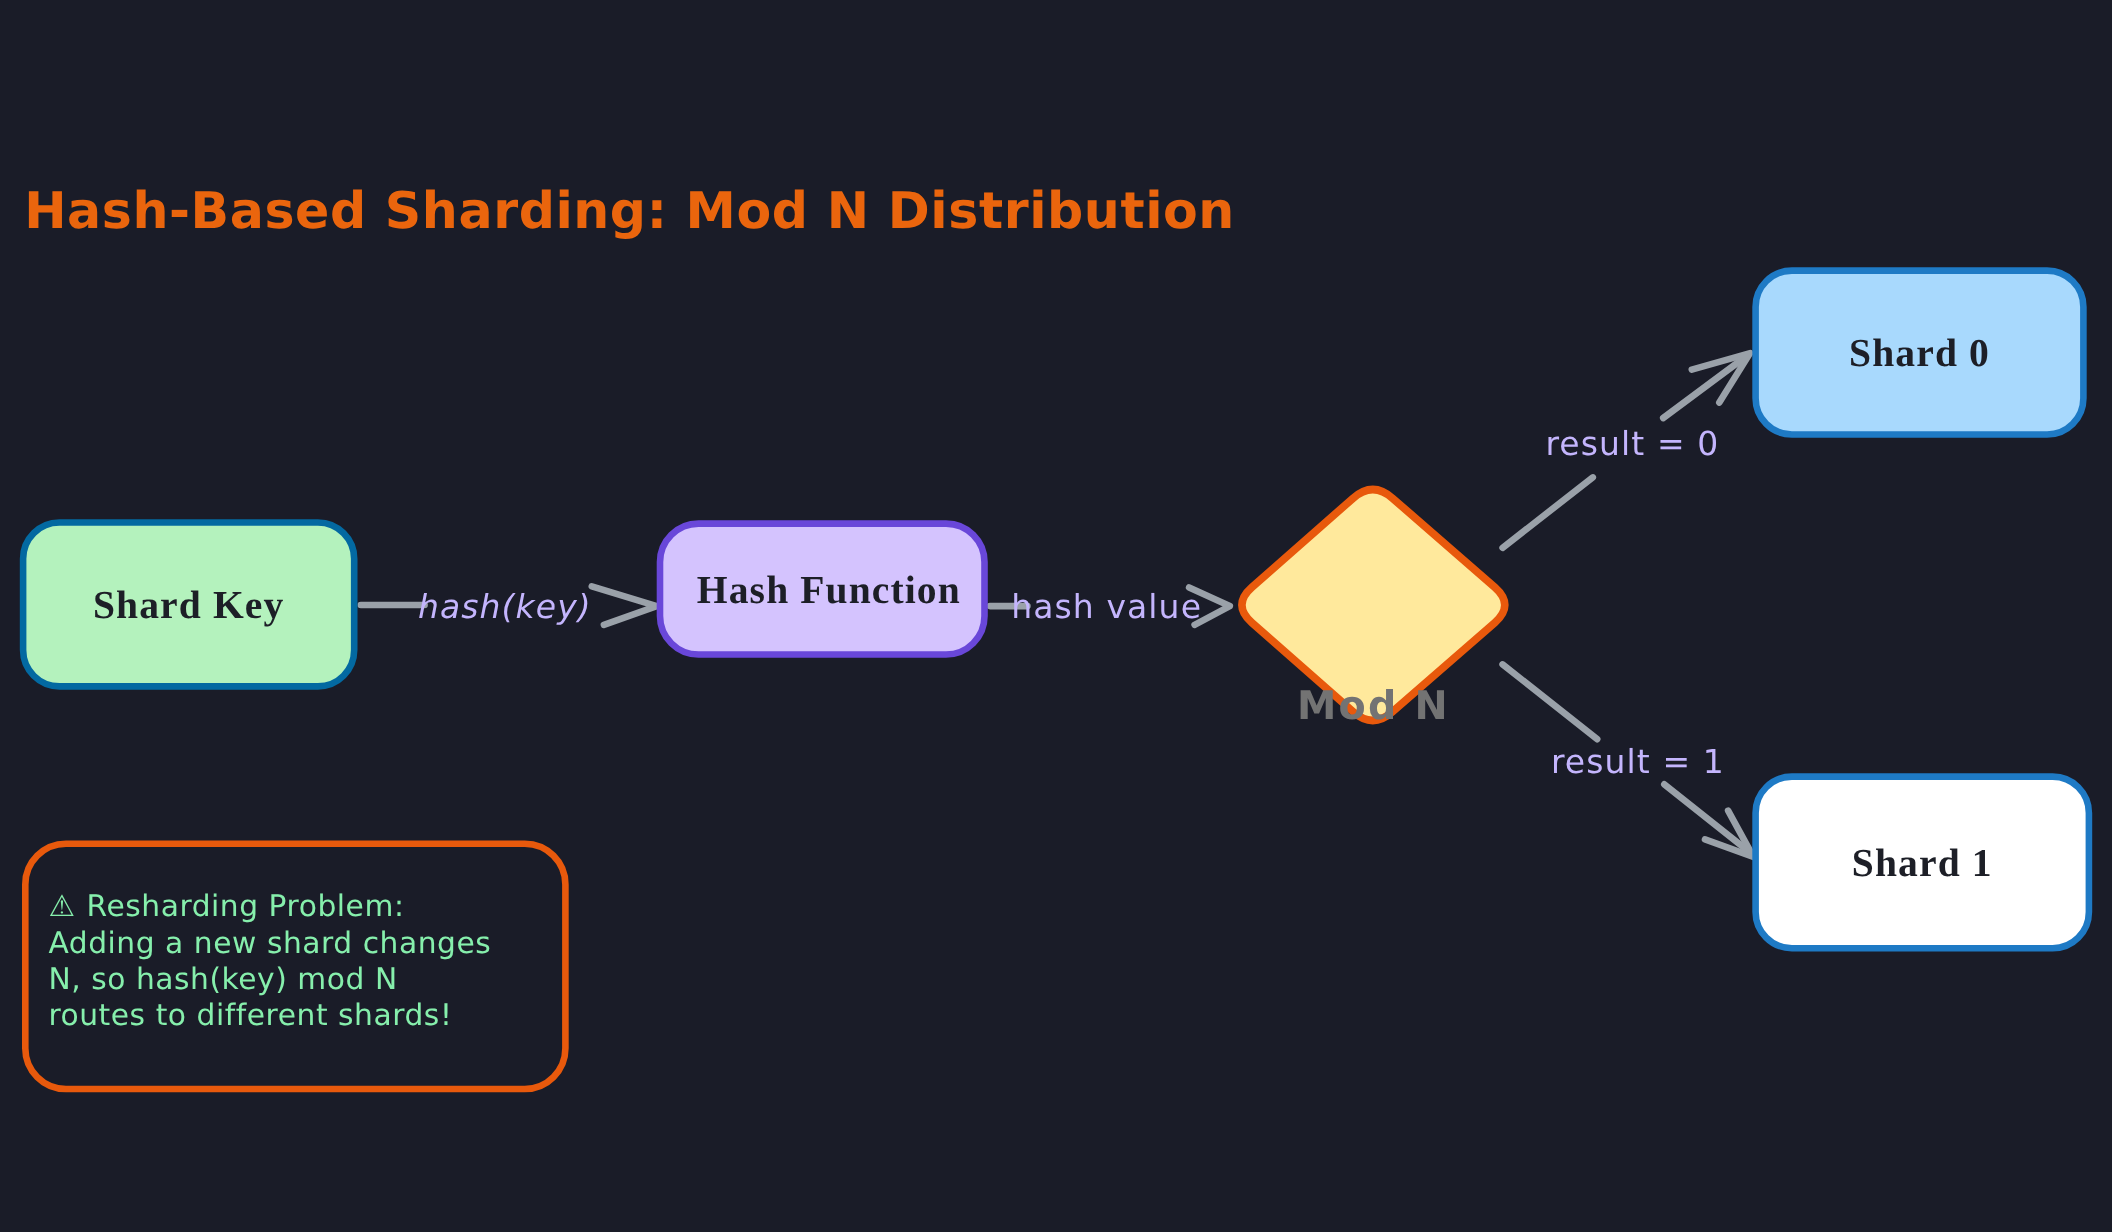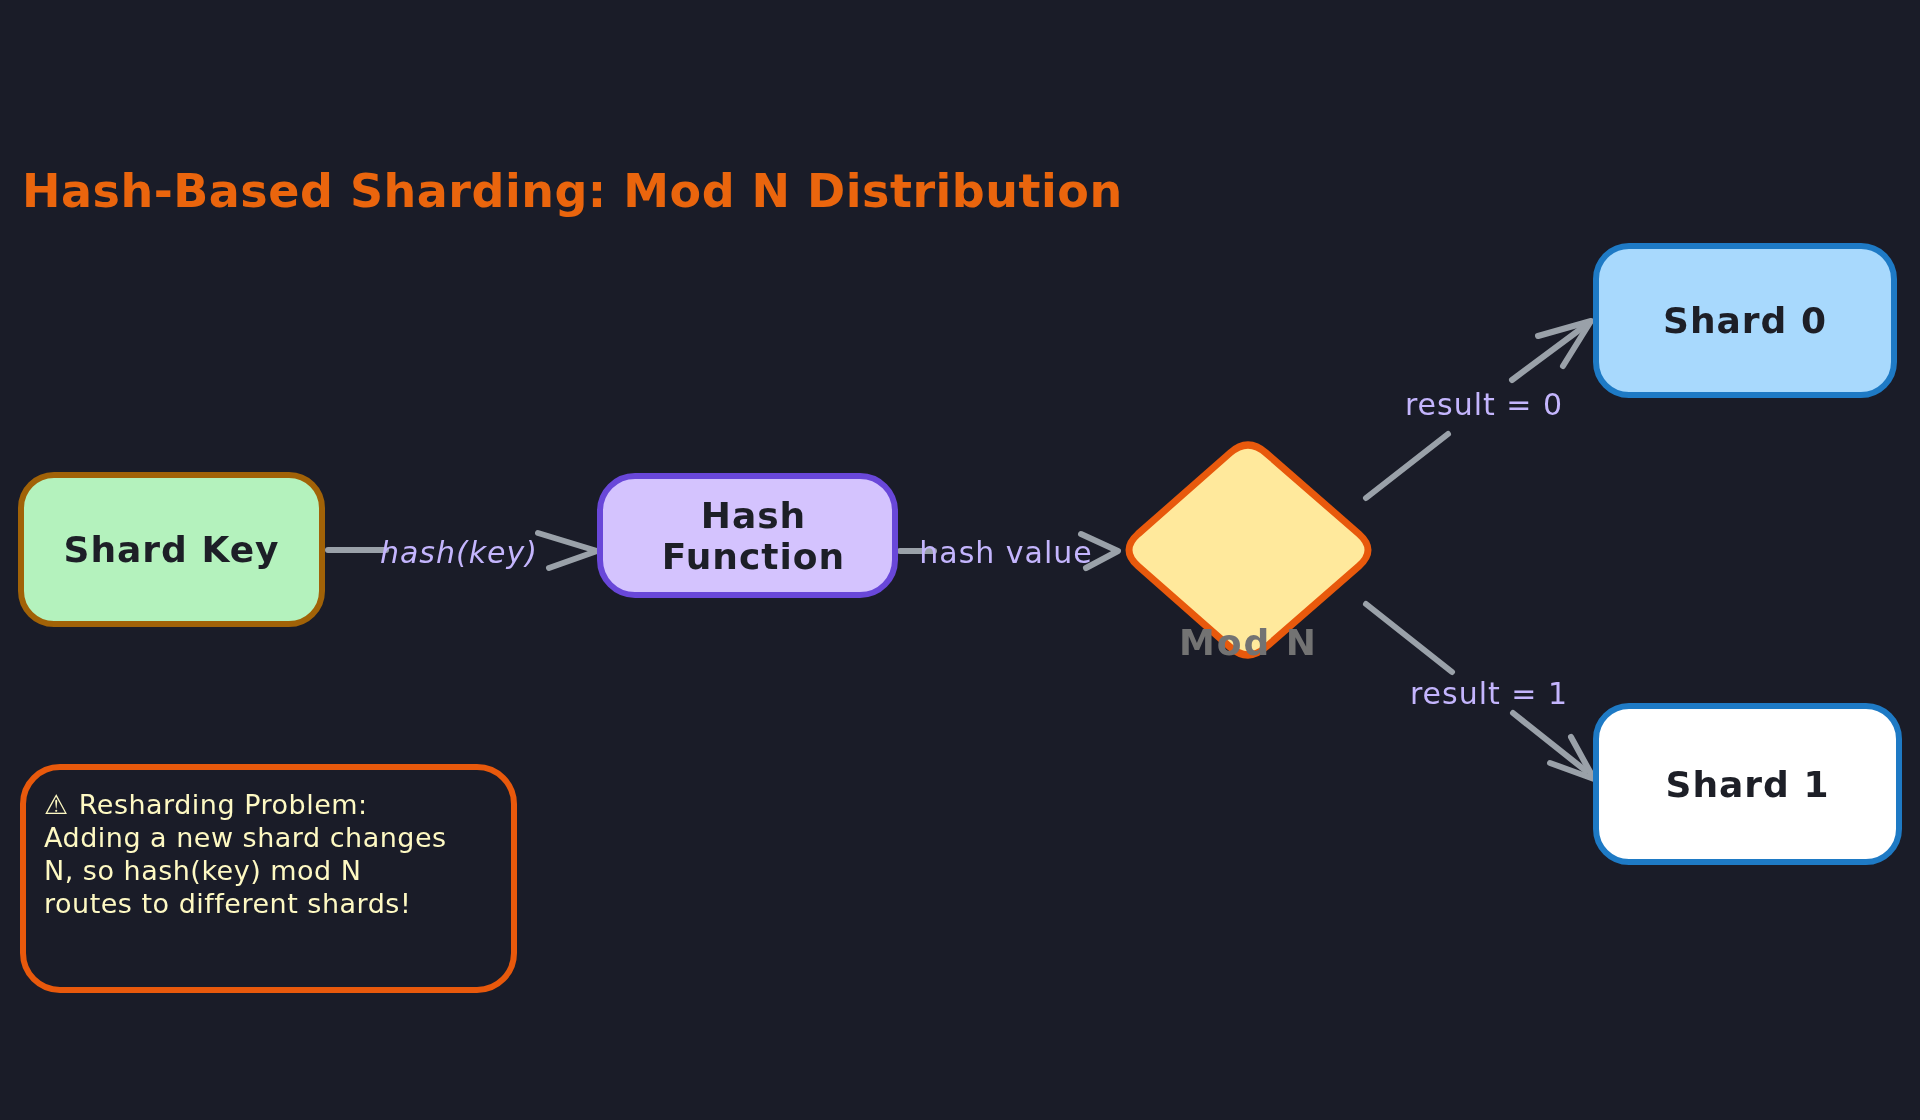--- a/index.html
+++ b/index.html
@@ -25,25 +25,26 @@
   .node {
     position: absolute;
     display: flex;
     align-items: center;
     justify-content: center;
     font-size: 36px;
     font-weight: 600;
     color: #1d1f27;
     text-align: center;
     letter-spacing: 1px;
+    font-family: Liberation Serif, serif;
   }
   .node-shard-key {
     left: 18px; top: 472px; width: 307px; height: 155px;
     background: #b4f2bd;
-    border: 6px solid #a16207;
+    border: 6px solid #0369a1;
     border-radius: 36px;
   }
   .node-hash-function {
     left: 597px; top: 473px; width: 301px; height: 125px;
     background: #d4c3fe;
     border: 6px solid #6947d9;
     border-radius: 38px;
     padding-left: 12px;
   }
   .node-shard-0 {
@@ -78,22 +79,22 @@
   .edge-label-hash-key   { left: 459px;  top: 552px; font-style: italic; }
   .edge-label-hash-value { left: 1006px; top: 552px; }
   .edge-label-result-0   { left: 1484px; top: 404px; }
   .edge-label-result-1   { left: 1489px; top: 693px; }
 
   .note {
     position: absolute;
     left: 20px; top: 764px; width: 497px; height: 229px;
     border: 6px solid #e8590c;
     border-radius: 40px;
-    padding: 18px 18px;
-    color: #fef9c3;
+    padding: 38px 18px;
+    color: #86efac;
     font-size: 27px;
     line-height: 33px;
     letter-spacing: 0.5px;
   }
   .note .warn-icon { margin-right: 10px; }
 
   svg.wires { position: absolute; inset: 0; }
   svg.wires path, svg.wires line, svg.wires polyline {
     stroke: #9aa1a9;
     stroke-width: 6;

